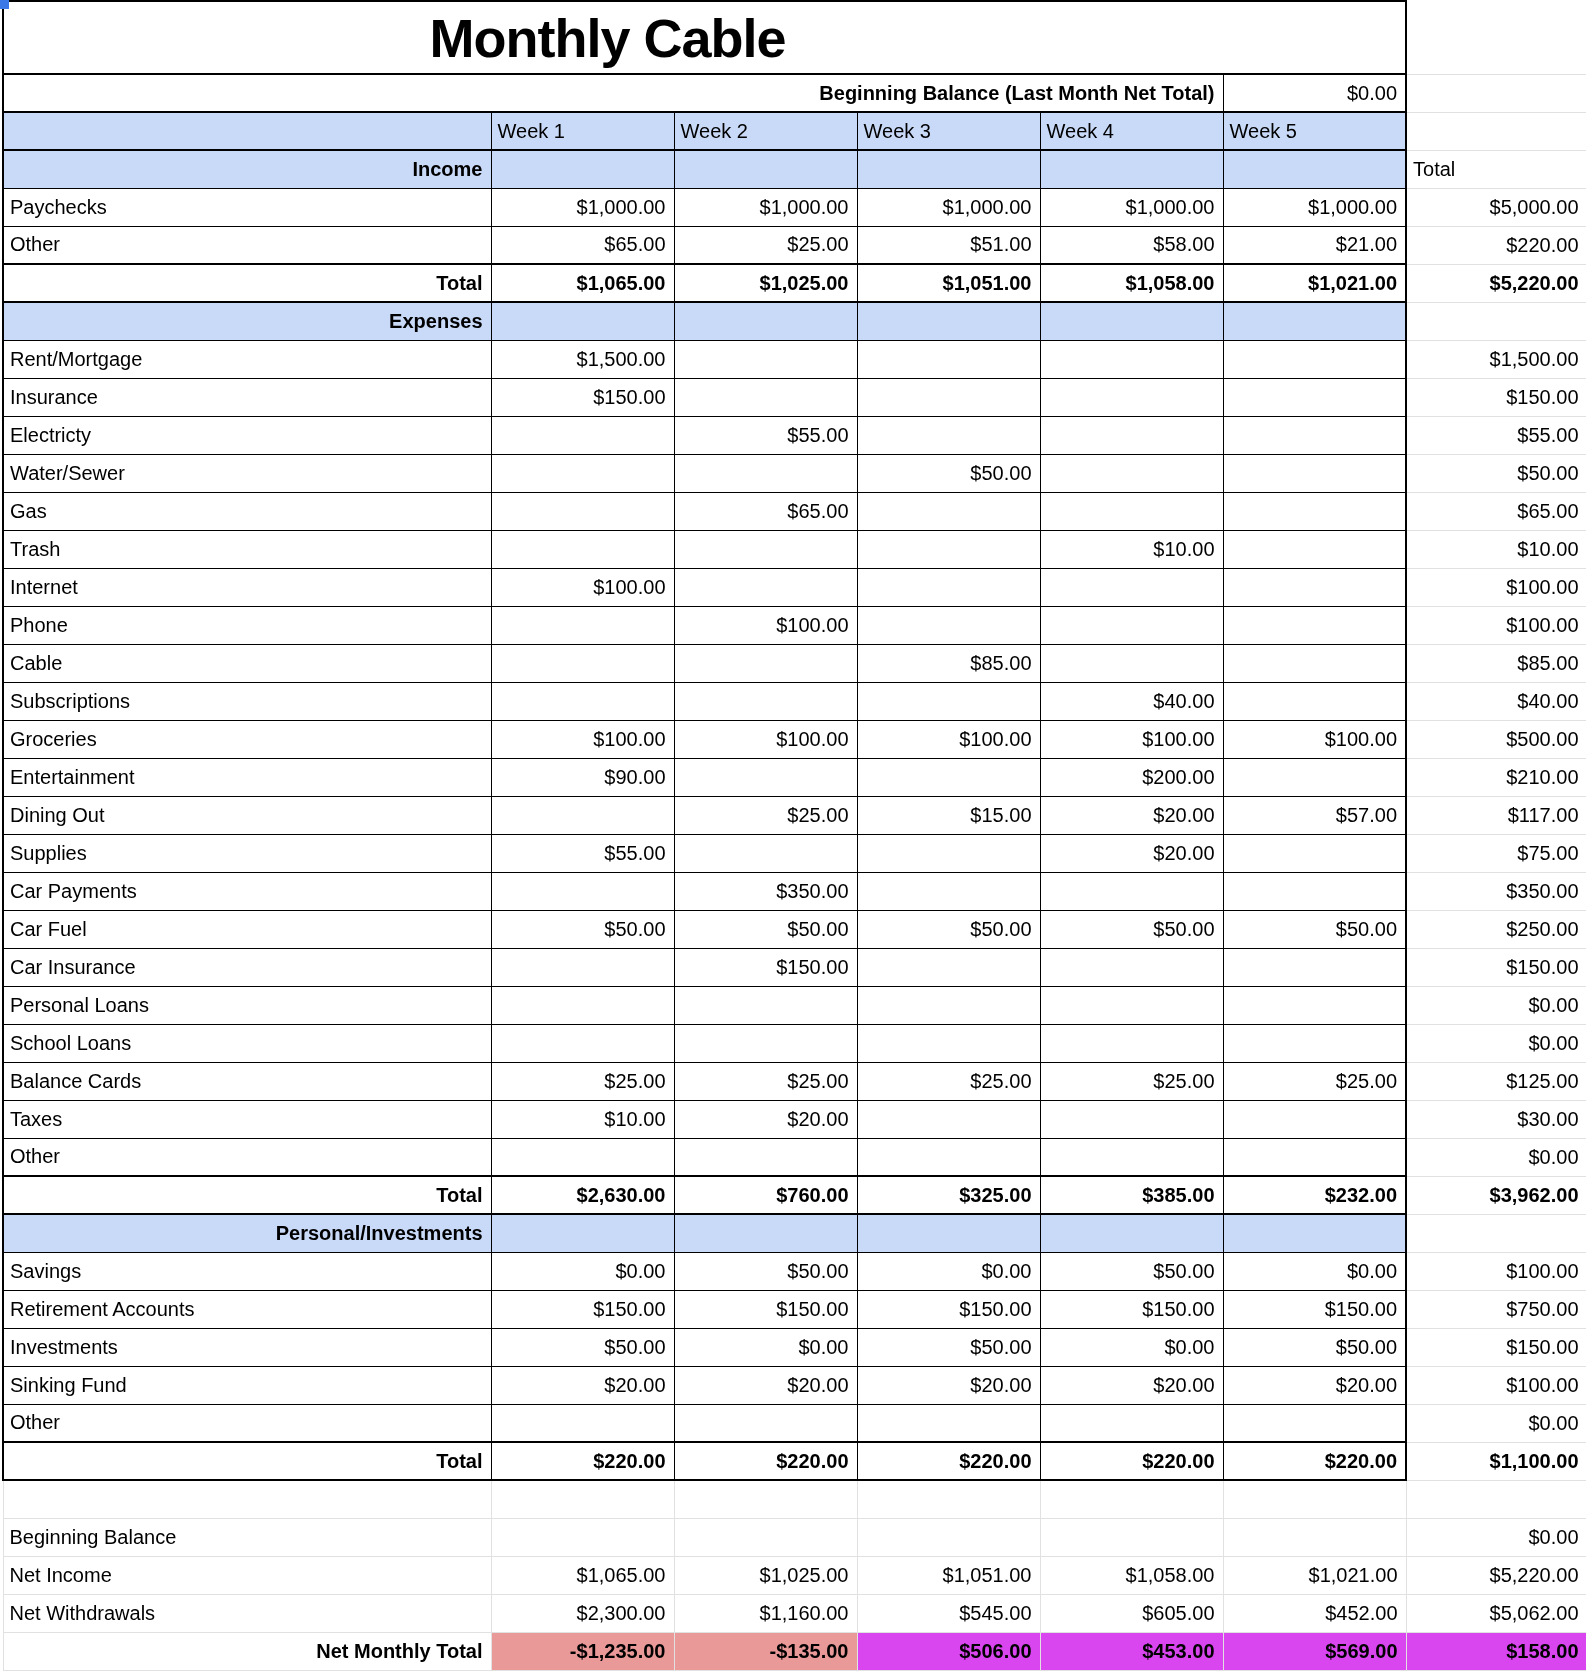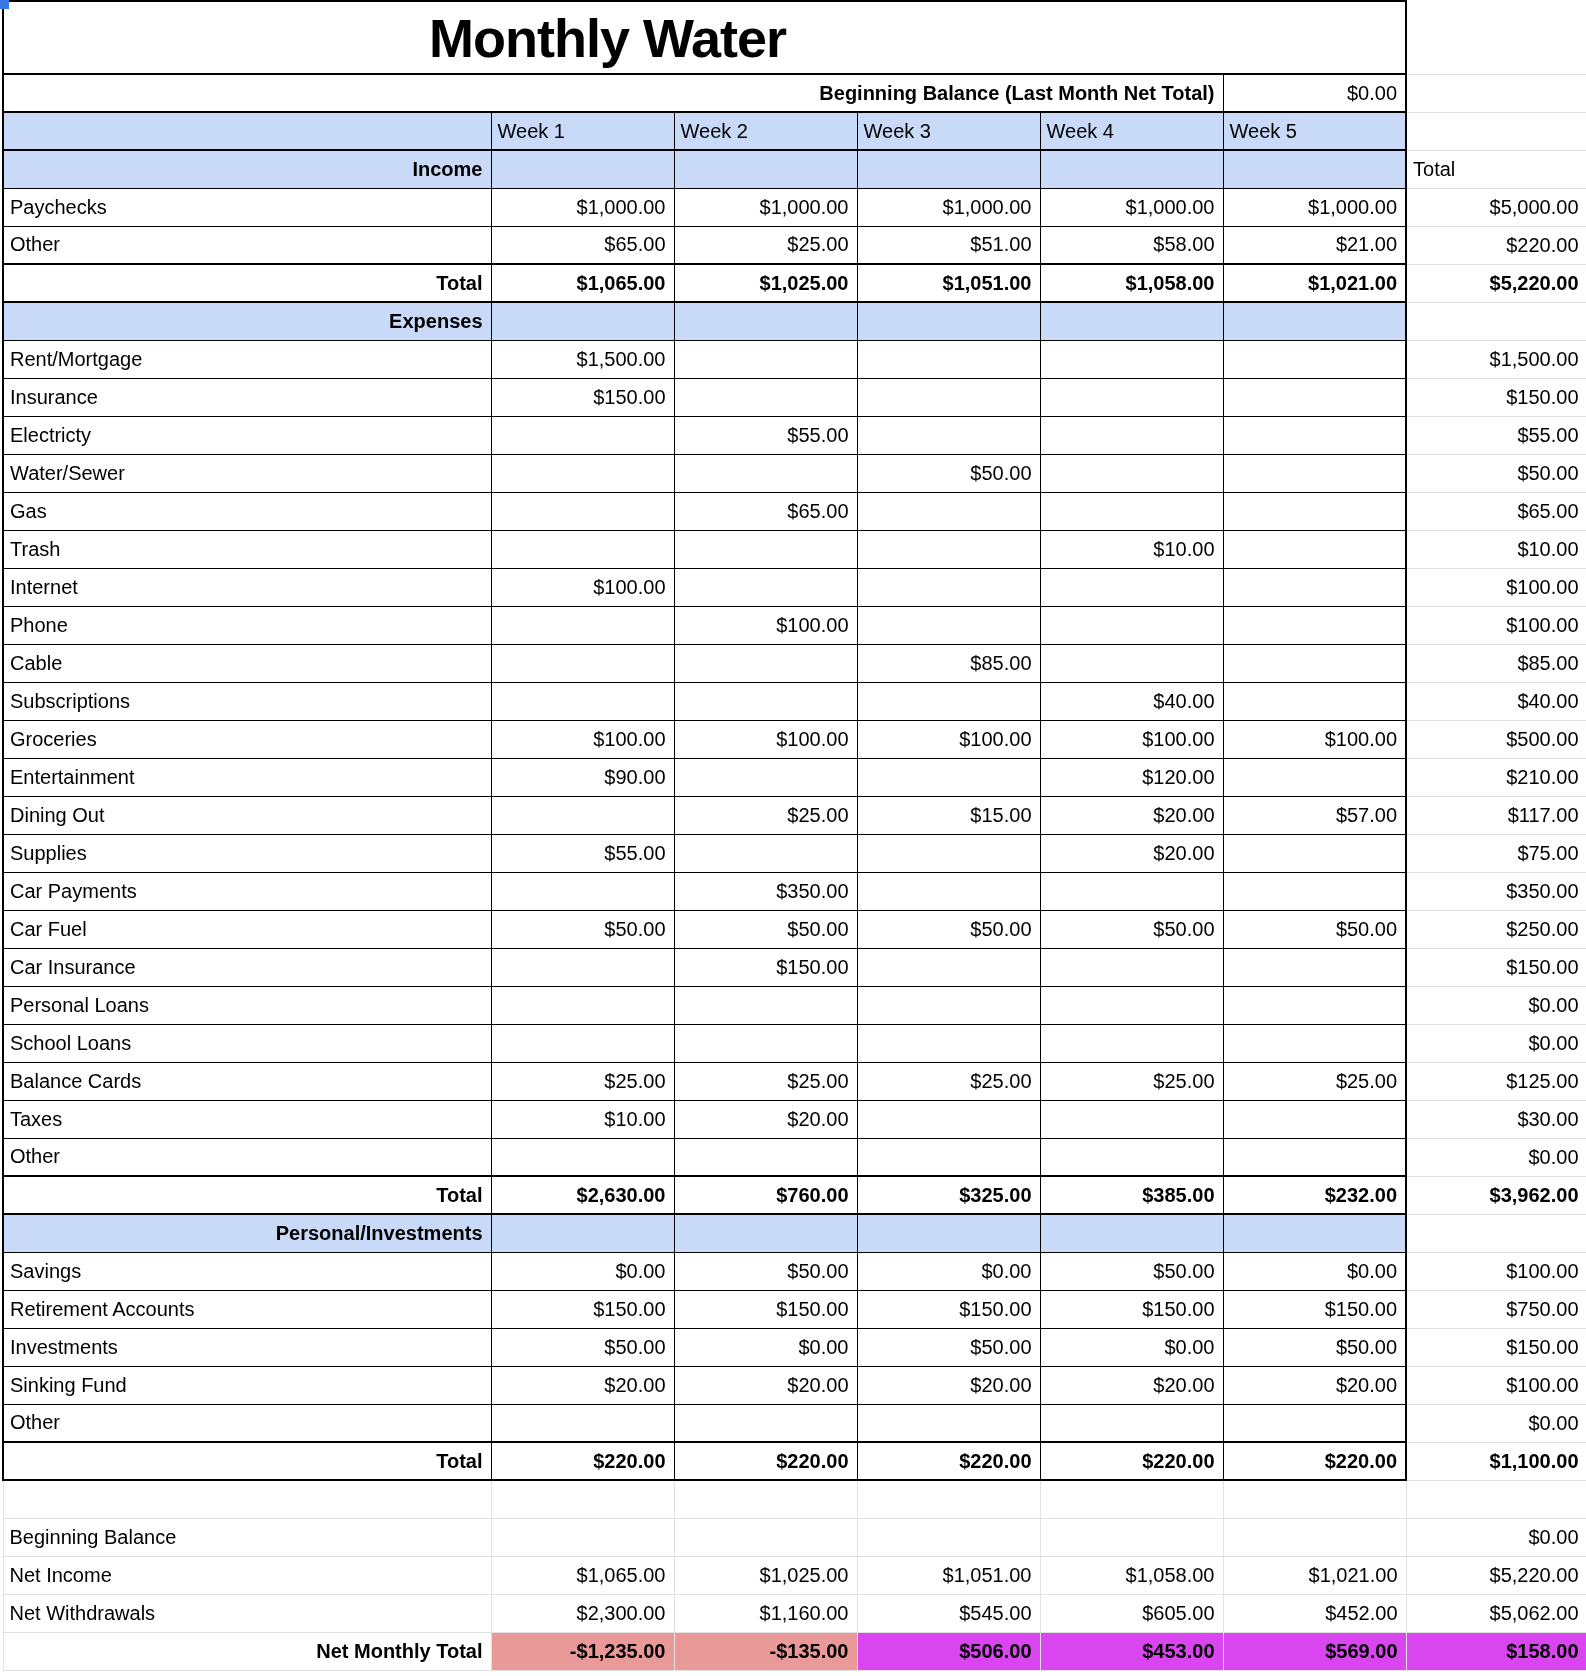--- a/index.html
+++ b/index.html
@@ -59,21 +59,21 @@
       <col style="width:183px">
         <col style="width:183px">
         <col style="width:183px">
       <col style="width:183px">
         <col style="width:183px">
       <col style="width:181px">
     </colgroup>
 
     <tbody id="tb">
       <tr class="title-row sep">
-        <td colspan="6" class="b w5 title-cell">Monthly Water</td>
+        <td colspan="6" class="b w5 title-cell">Monthly Cable</td>
         <td class="tc"></td>
       </tr>
 
       <tr class="sep">
         <td colspan="5" class="b bold">Beginning Balance (Last Month Net Total)</td>
         <td class="b w5 num">$0.00</td>
         <td class="tc"></td>
       </tr>
 
       <tr class="sep">
@@ -228,21 +228,21 @@
           <td class="b num">$100.00</td>
           <td class="b num">$100.00</td>
           <td class="b num w5">$100.00</td>
           <td class="tc num">$500.00</td>
         </tr>
         <tr>
           <td class="b">Entertainment</td>
           <td class="b num">$90.00</td>
           <td class="b num"></td>
           <td class="b num"></td>
-          <td class="b num">$120.00</td>
+          <td class="b num">$200.00</td>
           <td class="b num w5"></td>
           <td class="tc num">$210.00</td>
         </tr>
         <tr>
           <td class="b">Dining Out</td>
           <td class="b num"></td>
           <td class="b num">$25.00</td>
           <td class="b num">$15.00</td>
           <td class="b num">$20.00</td>
           <td class="b num w5">$57.00</td>

